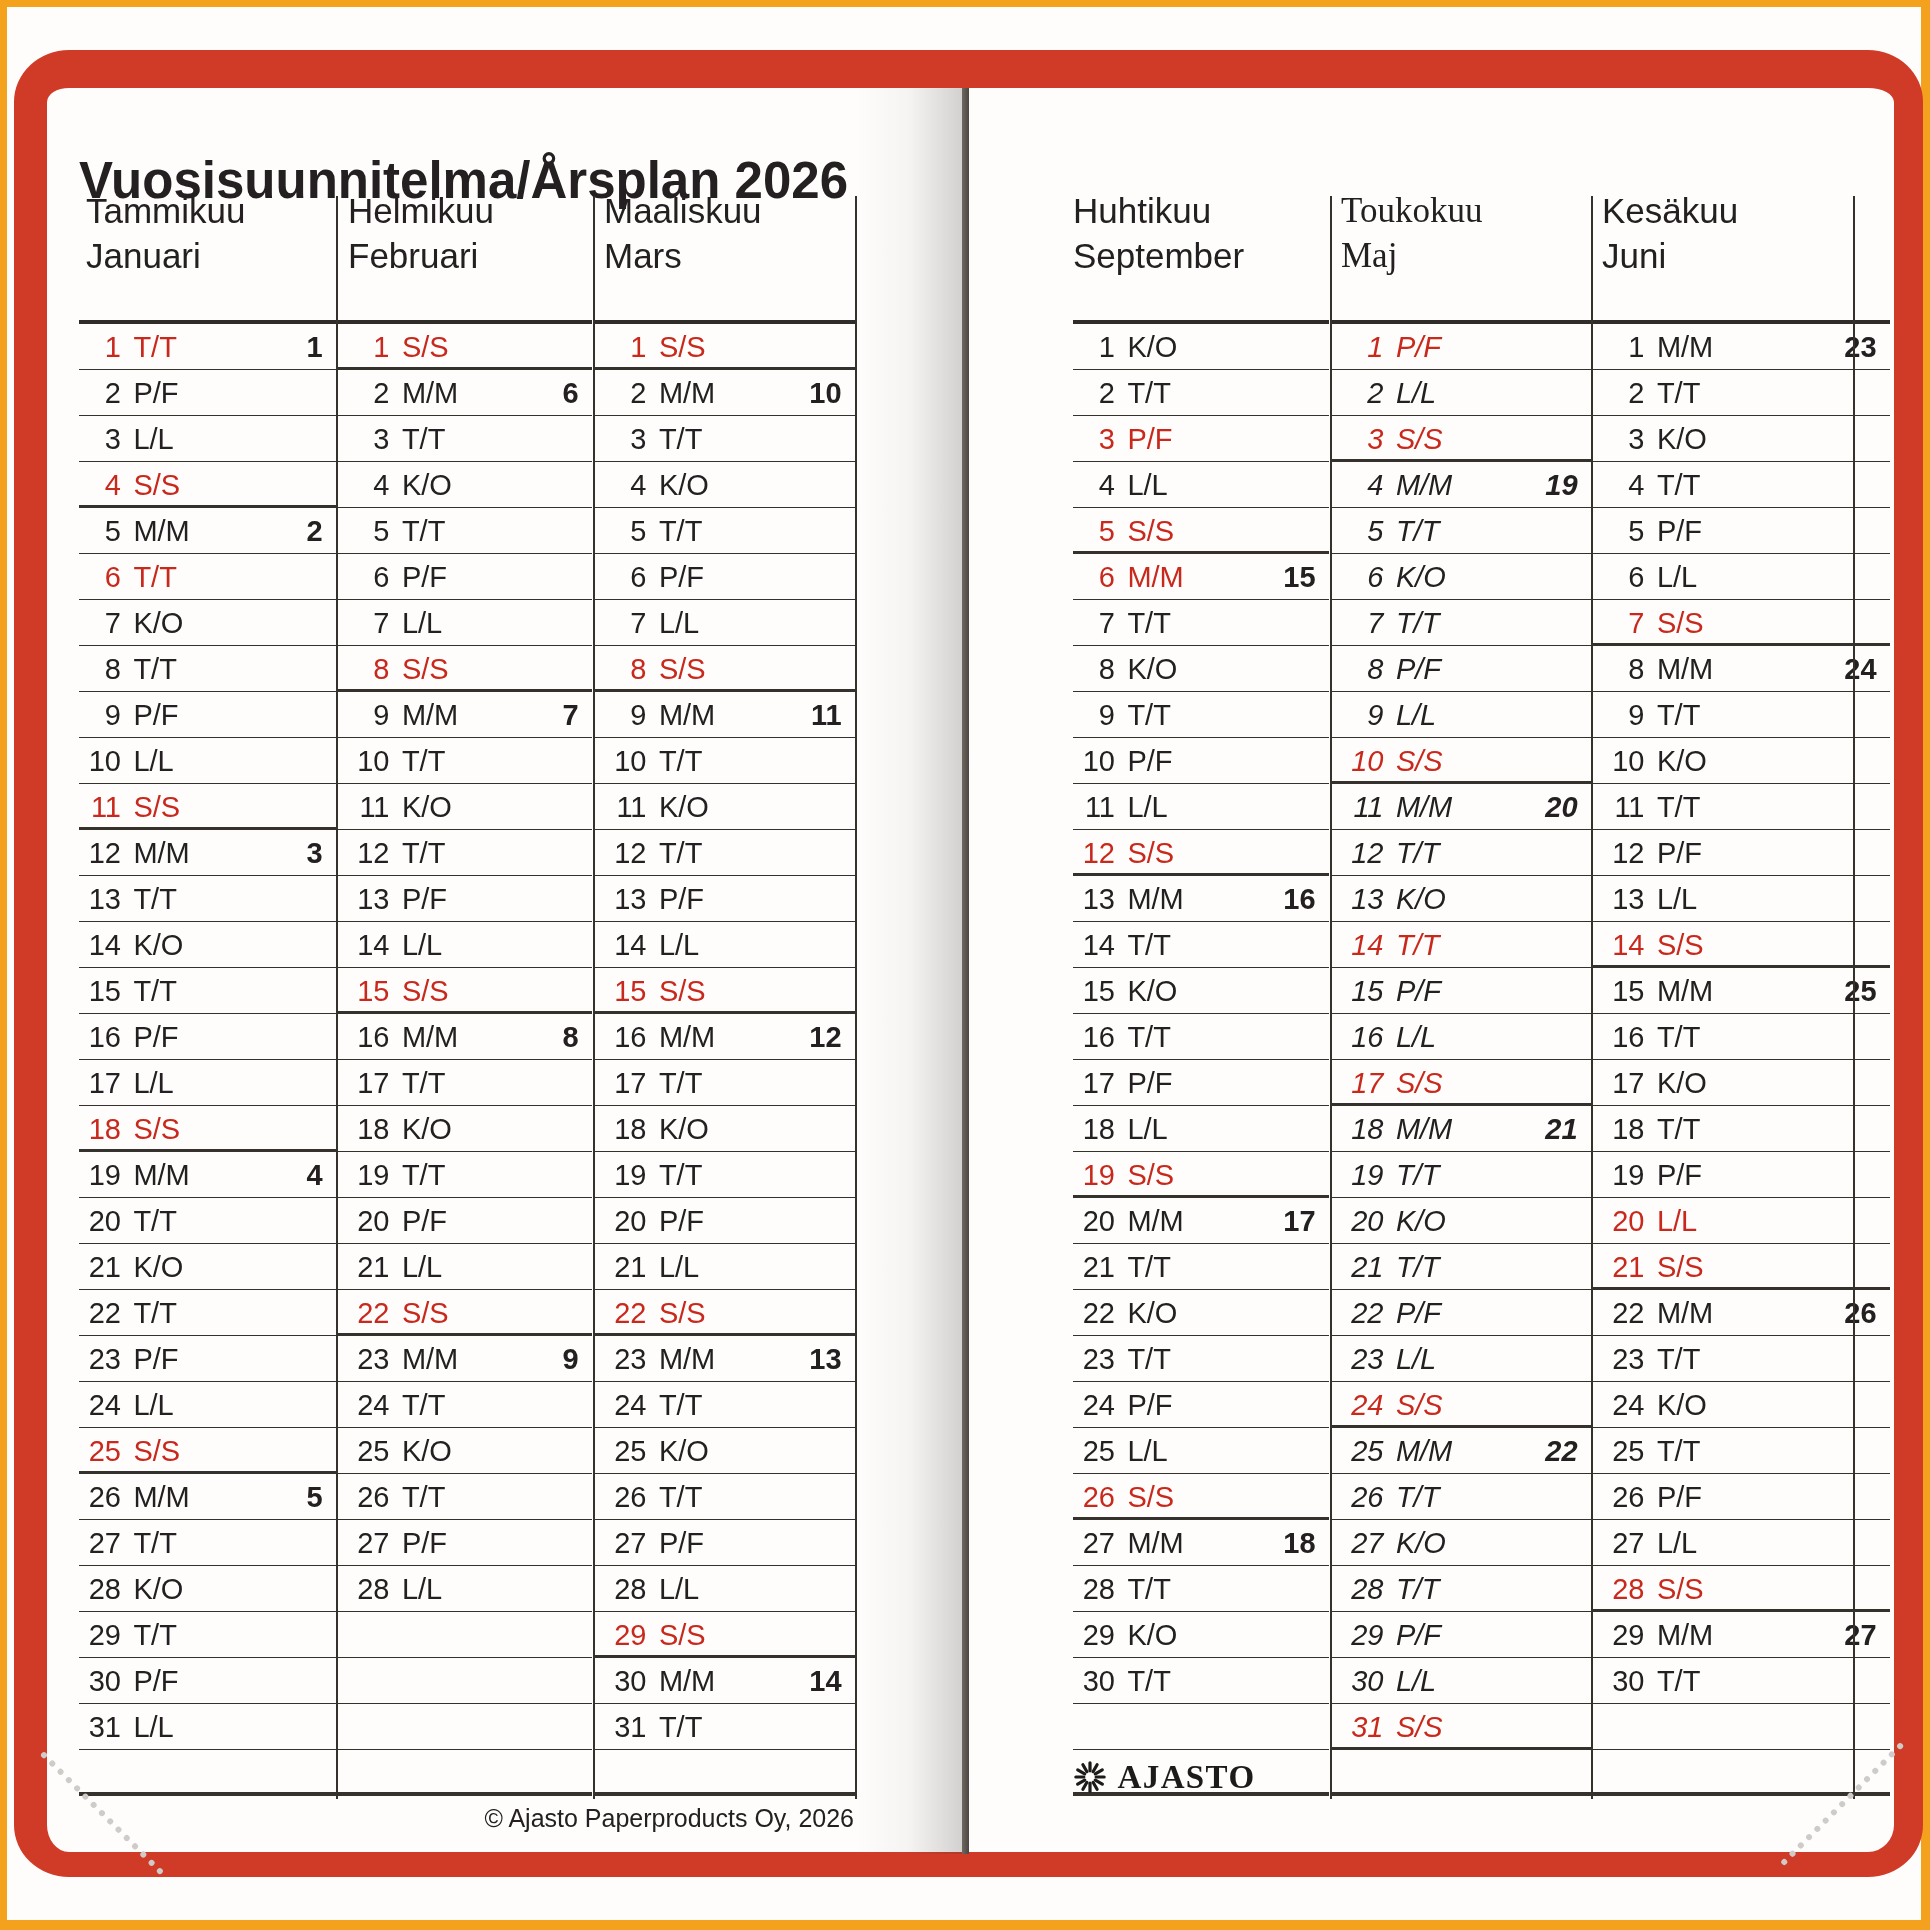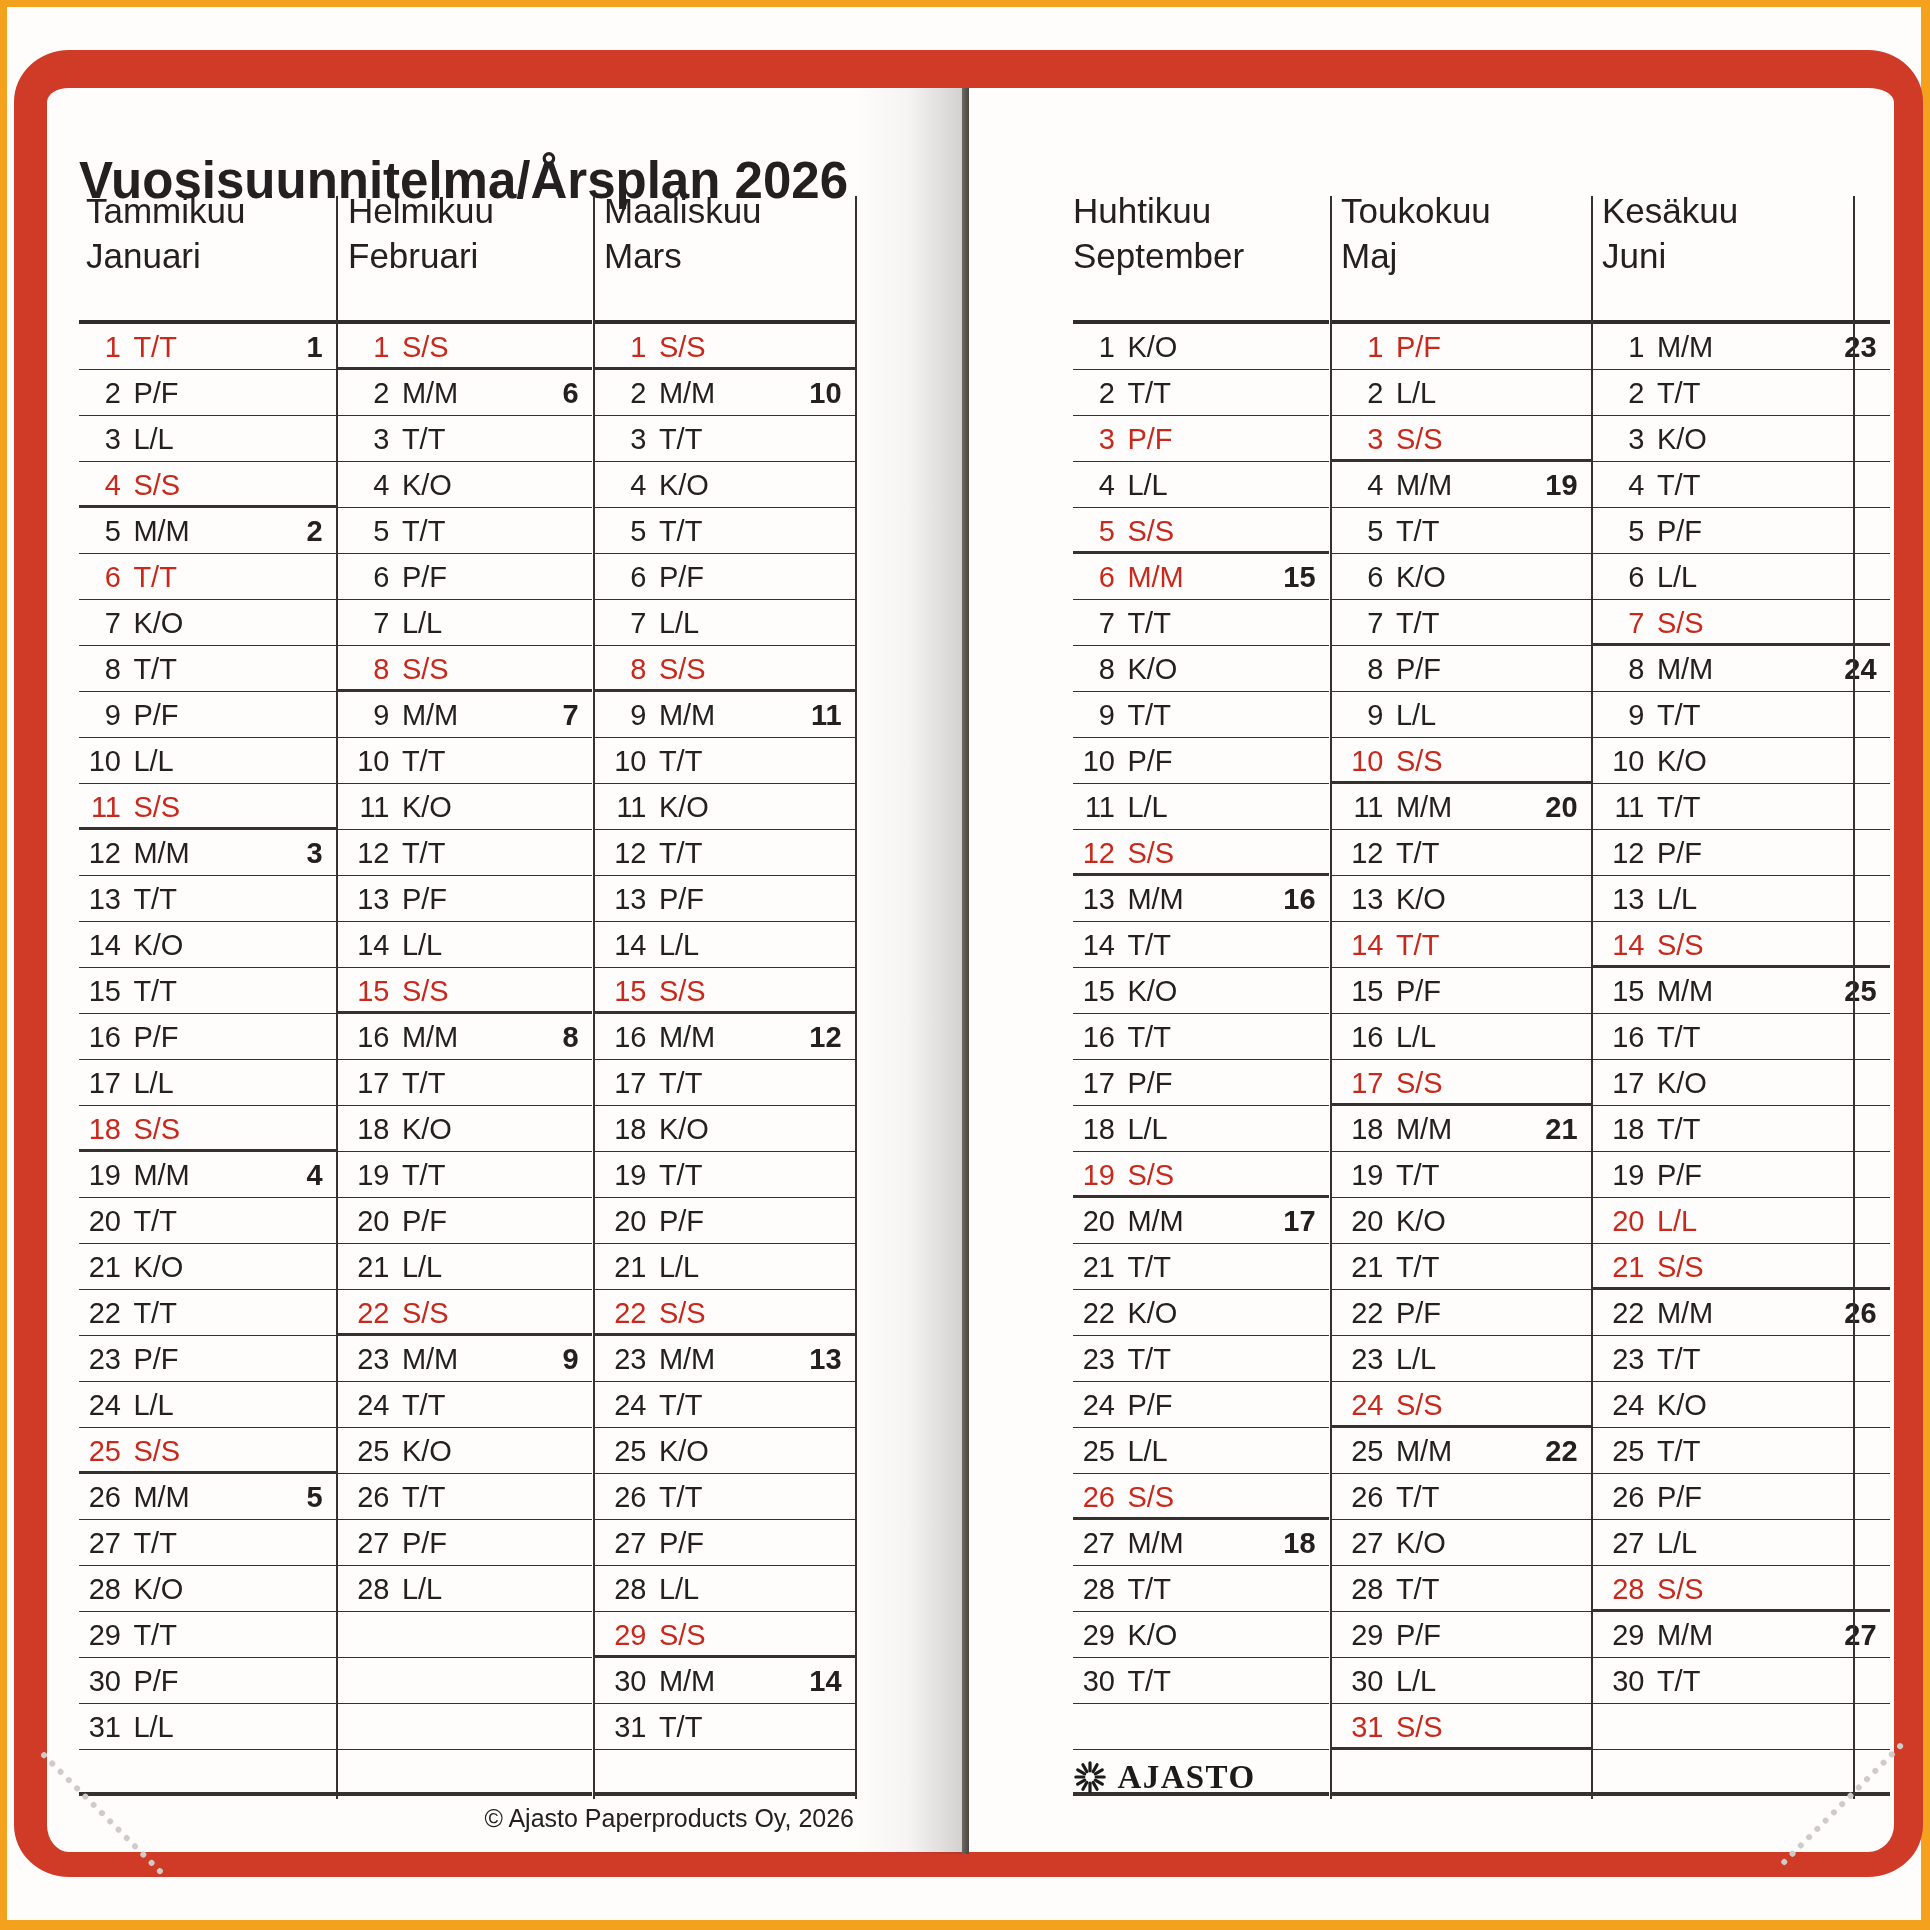--- a/index.html
+++ b/index.html
@@ -200,23 +200,23 @@
                 <line x1="12.370834875401147" y1="14.750000000000002" x2="5.009618943233418" y2="10.500000000000004" stroke="#1d1b19" stroke-width="3.4" stroke-linecap="round"></line>
                 <line x1="14.749999999999996" y1="12.370834875401151" x2="10.499999999999993" y2="5.0096189432334235" stroke="#1d1b19" stroke-width="3.4" stroke-linecap="round"></line>
                 <line x1="18" y1="11.5" x2="17.999999999999996" y2="3" stroke="#1d1b19" stroke-width="3.4" stroke-linecap="round"></line>
                 <line x1="21.25" y1="12.37083487540115" x2="25.5" y2="5.009618943233422" stroke="#1d1b19" stroke-width="3.4" stroke-linecap="round"></line>
                 <line x1="23.62916512459885" y1="14.749999999999996" x2="30.990381056766577" y2="10.499999999999993" stroke="#1d1b19" stroke-width="3.4" stroke-linecap="round"></line>
               </svg>
               <span class="brand-text">AJASTO</span>
             </div>
           </div>
         </div>
-        <div class="month-header" style="left: 1341px;">Toukokuu
+        <div class="month-header" style="left: 1341px; font-family: Liberation Serif, serif;">Toukokuu
 Maj</div>
-        <div class="month-table" style="left: 1330px; width: 261px;">
+        <div class="month-table" style="left: 1330px; width: 261px; font-style: italic;">
           <div class="row pad"><span class="num red">1</span><span class="let red">P/F</span></div>
           <div class="row pad"><span class="num">2</span><span class="let">L/L</span></div>
           <div class="row pad sun"><span class="num red">3</span><span class="let red">S/S</span></div>
           <div class="row pad"><span class="num">4</span><span class="let">M/M</span><span class="wk">19</span></div>
           <div class="row pad"><span class="num">5</span><span class="let">T/T</span></div>
           <div class="row pad"><span class="num">6</span><span class="let">K/O</span></div>
           <div class="row pad"><span class="num">7</span><span class="let">T/T</span></div>
           <div class="row pad"><span class="num">8</span><span class="let">P/F</span></div>
           <div class="row pad"><span class="num">9</span><span class="let">L/L</span></div>
           <div class="row pad sun"><span class="num red">10</span><span class="let red">S/S</span></div>

